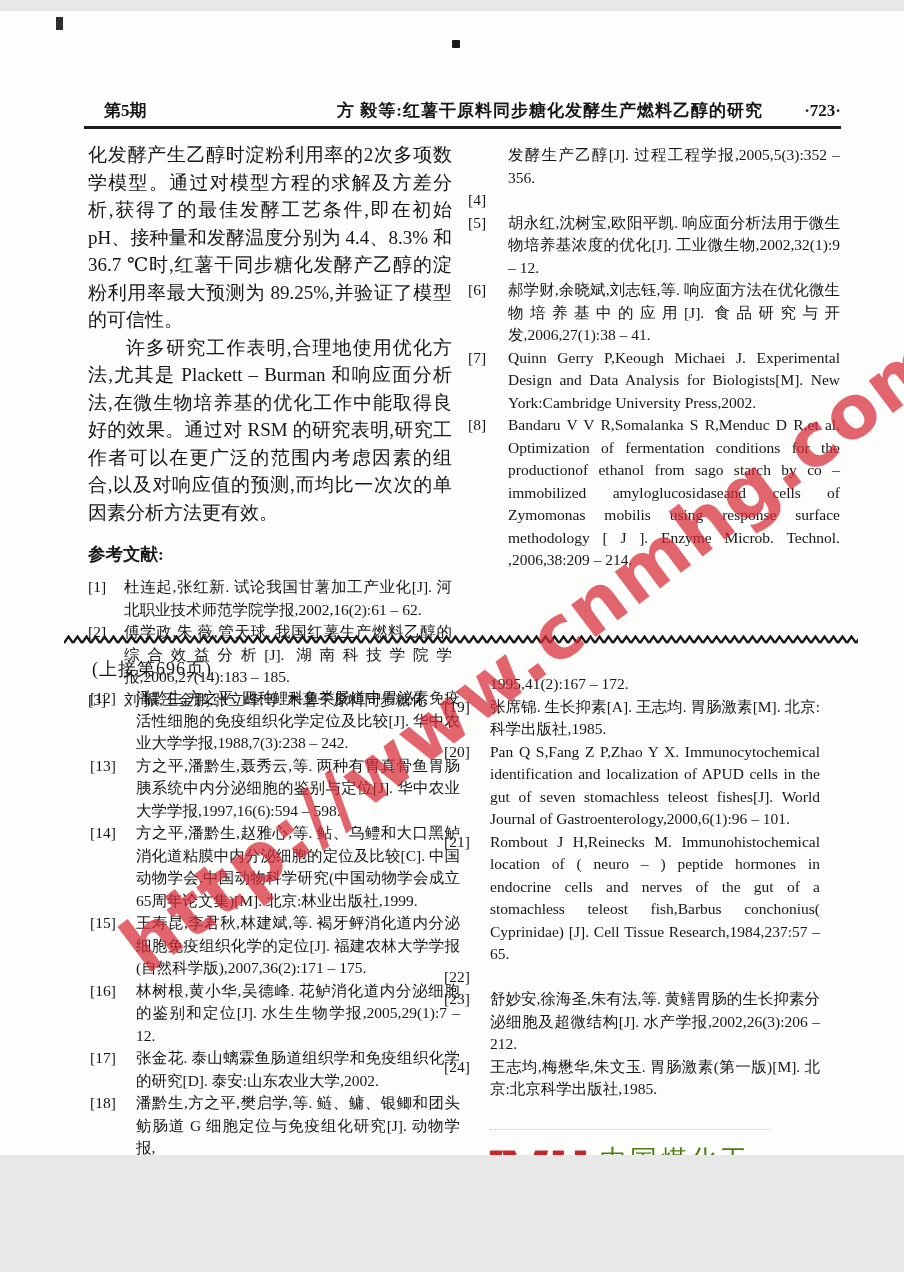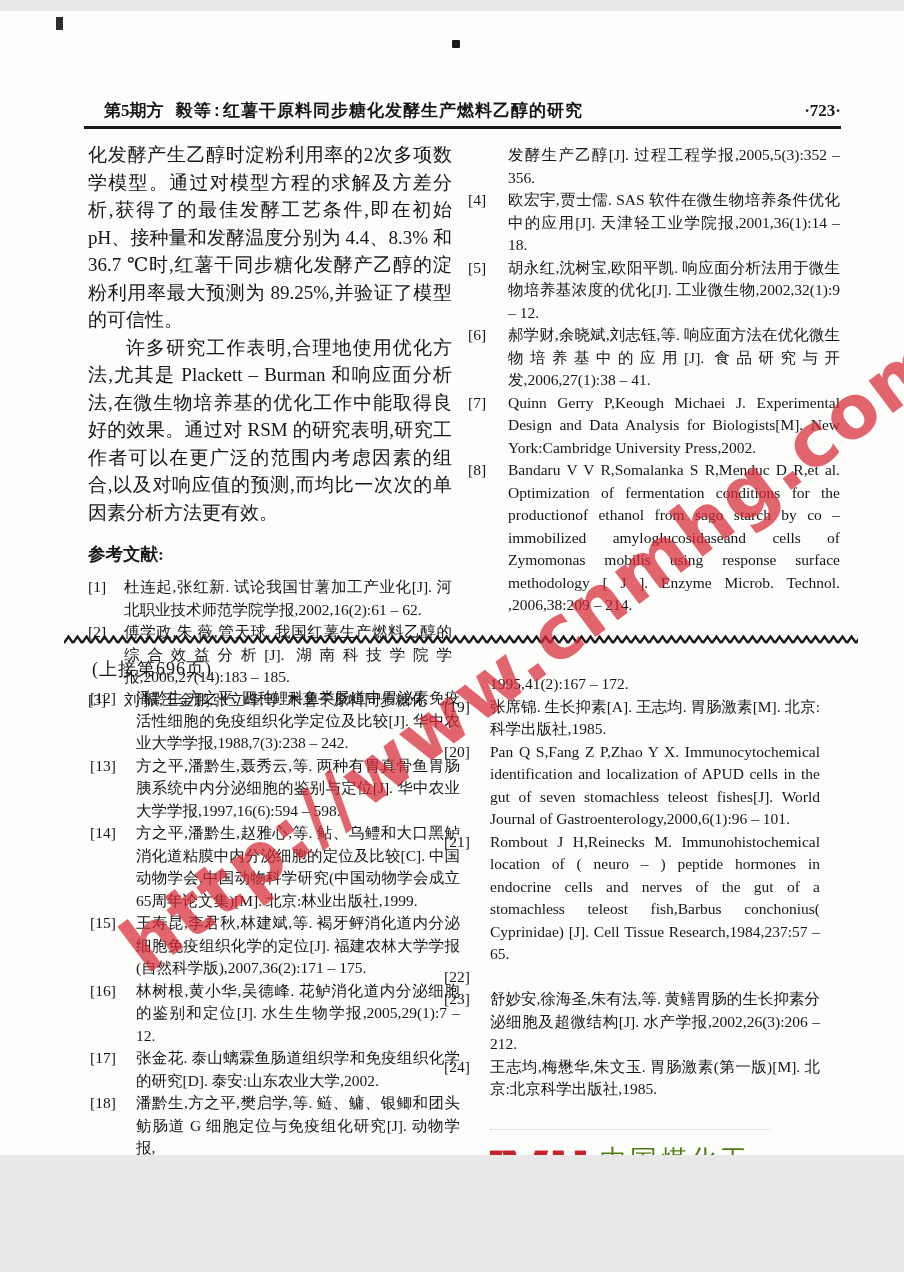--- a/index.html
+++ b/index.html
@@ -5,21 +5,21 @@
   html,body{margin:0;padding:0;background:#e8e8e8;}
   #page{
     position:relative;width:904px;height:1144px;margin:11px auto;
     background:#fdfdfb;overflow:hidden;
     font-family:"Liberation Serif","DejaVu Serif",serif;
     color:#161616;
   }
   
   .hdr{position:absolute;left:84px;top:88px;width:757px;display:flex;align-items:baseline;font-size:17px;}
   .hdr .issue{margin-left:20px;font-weight:bold;}
-  .hdr .title{flex:1;text-align:left;font-weight:bold;letter-spacing:1px;font-family:Liberation Mono, monospace;}
+  .hdr .title{flex:1;text-align:right;font-weight:bold;letter-spacing:1px;}
   .hdr .pno{width:78px;text-align:right;font-weight:bold;}
   .hdr-rule{position:absolute;left:84px;top:115px;width:757px;height:3px;background:#1c1c1c;}
   
   .col{position:absolute;text-align:justify;}
   #col-tl{left:88px;top:130px;width:364px;}
   #col-tr{left:468px;top:133px;width:372px;}
   #col-bl{left:90px;top:676px;width:370px;}
   #col-br{left:444px;top:662px;width:376px;}
   .body-par{font-size:19px;line-height:27.5px;margin:0;}
   .indent{text-indent:2em;}
@@ -84,21 +84,20 @@
     </div>
   </div>
 
   <div class="col" id="col-tr">
     <div class="ref">
       <span class="lb"></span>
       <span class="tx">发酵生产乙醇[J]. 过程工程学报,2005,5(3):352 – 356.</span>
     </div>
     <div class="ref">
       <span class="lb">[4]</span>
-      <span class="tx">欧宏宇,贾士儒. SAS 软件在微生物培养条件优化中的应用[J]. 天津轻工业学院报,2001,36(1):14 – 18.</span>
     </div>
     <div class="ref">
       <span class="lb">[5]</span>
       <span class="tx">胡永红,沈树宝,欧阳平凯. 响应面分析法用于微生物培养基浓度的优化[J]. 工业微生物,2002,32(1):9 – 12.</span>
     </div>
     <div class="ref">
       <span class="lb">[6]</span>
       <span class="tx">郝学财,余晓斌,刘志钰,等. 响应面方法在优化微生物培养基中的应用[J]. 食品研究与开发,2006,27(1):38 – 41.</span>
     </div>
     <div class="ref">

